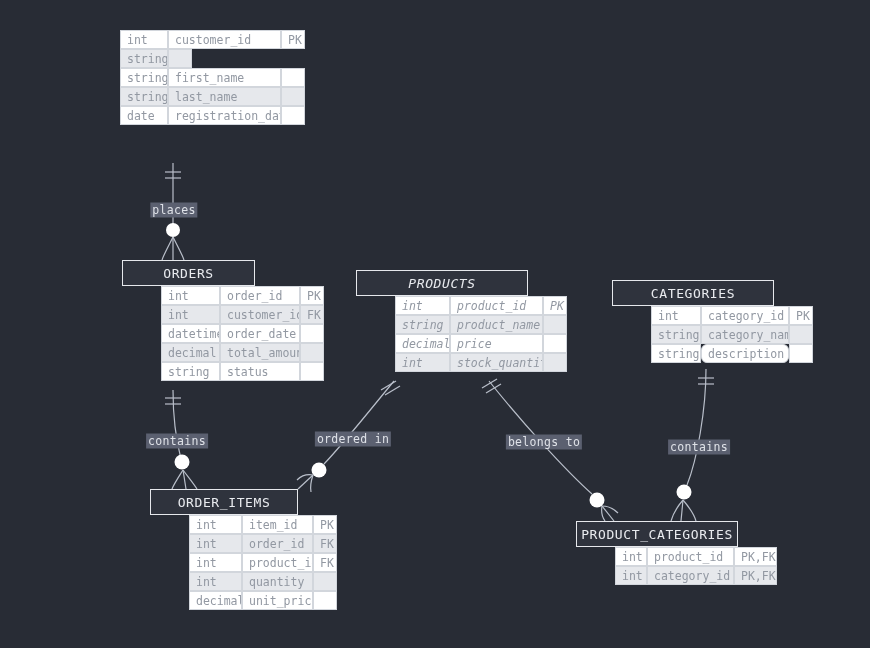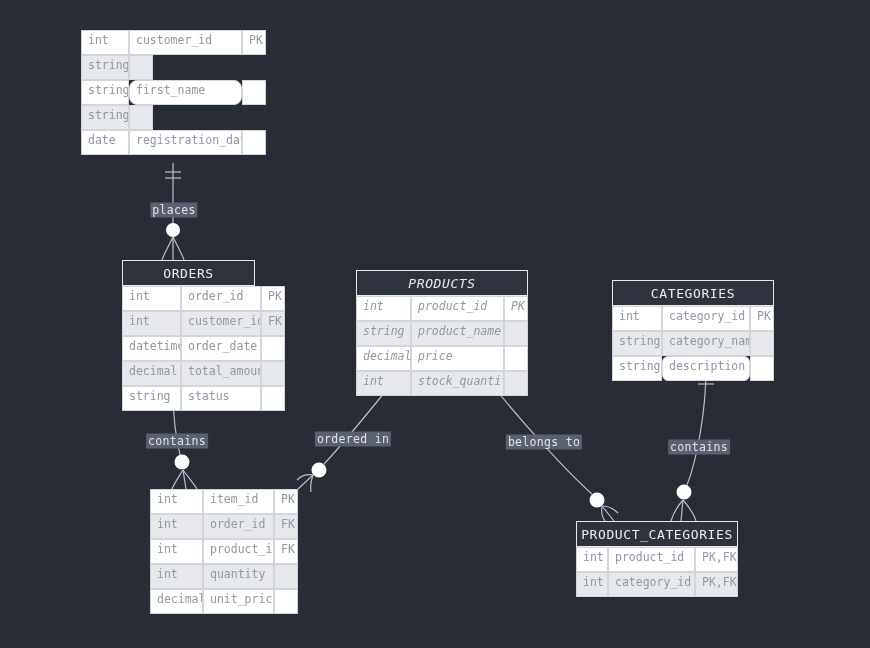--- a/index.html
+++ b/index.html
@@ -49,22 +49,23 @@
     color: #e9ebef;
     font-size: 13px;
     letter-spacing: 0.6px;
     text-align: center;
     line-height: 25px;
     height: 26px;
     white-space: nowrap;
   }
   .row {
     display: flex;
-    height: 25px;
-    box-sizing: border-box;
+    height: 19px;
+    box-sizing: border-box;
+    margin-left: 39px;
   }
   .cell {
     box-sizing: border-box;
     border: 1px solid #d2d6dc;
     color: #9298a2;
     font-size: 11.5px;
     line-height: 19px;
     padding: 0 6px;
     white-space: nowrap;
     overflow: hidden;
@@ -150,25 +151,26 @@
           <div class="cell c-type" style="width: 48px; flex: 0 0 48px;">int</div>
           <div class="cell c-name" style="width: 113px; flex: 0 0 113px;">customer_id</div>
           <div class="cell c-key" style="width: 24px; flex: 0 0 24px;">PK</div>
         </div>
         <div class="row even">
           <div class="cell c-type" style="width: 48px; flex: 0 0 48px;">string</div>
           <div class="cell c-key" style="width: 24px; flex: 0 0 24px;"></div>
         </div>
         <div class="row odd">
           <div class="cell c-type" style="width: 48px; flex: 0 0 48px;">string</div>
-          <div class="cell c-name" style="width: 113px; flex: 0 0 113px; border-radius: 8px;">first_name</div>
+          <div class="cell c-name" style="width: 113px; flex: 0 0 113px;">first_name</div>
           <div class="cell c-key" style="width: 24px; flex: 0 0 24px;"></div>
         </div>
         <div class="row even">
           <div class="cell c-type" style="width: 48px; flex: 0 0 48px;">string</div>
+          <div class="cell c-name" style="width: 113px; flex: 0 0 113px;">last_name</div>
           <div class="cell c-key" style="width: 24px; flex: 0 0 24px;"></div>
         </div>
         <div class="row odd">
           <div class="cell c-type" style="width: 48px; flex: 0 0 48px;">date</div>
           <div class="cell c-name" style="width: 113px; flex: 0 0 113px;">registration_date</div>
           <div class="cell c-key" style="width: 24px; flex: 0 0 24px;"></div>
         </div>
       </div>
       <div class="entity" style="left: 92px; top: 260px; width: 163px; padding-left: 30px;">
         <div class="entity-title">ORDERS</div>
@@ -233,20 +235,21 @@
           <div class="cell c-name" style="width: 88px; flex: 0 0 88px;">category_name</div>
           <div class="cell c-key" style="width: 24px; flex: 0 0 24px;"></div>
         </div>
         <div class="row odd">
           <div class="cell c-type" style="width: 50px; flex: 0 0 50px;">string</div>
           <div class="cell c-name" style="width: 88px; flex: 0 0 88px; border-radius: 6px;">description</div>
           <div class="cell c-key" style="width: 24px; flex: 0 0 24px;"></div>
         </div>
       </div>
       <div class="entity" style="left: 150px; top: 489px; width: 148px;">
+        <div class="entity-title">ORDER_ITEMS</div>
         <div class="row odd">
           <div class="cell c-type" style="width: 53px; flex: 0 0 53px;">int</div>
           <div class="cell c-name" style="width: 71px; flex: 0 0 71px;">item_id</div>
           <div class="cell c-key" style="width: 24px; flex: 0 0 24px;">PK</div>
         </div>
         <div class="row even">
           <div class="cell c-type" style="width: 53px; flex: 0 0 53px;">int</div>
           <div class="cell c-name" style="width: 71px; flex: 0 0 71px;">order_id</div>
           <div class="cell c-key" style="width: 24px; flex: 0 0 24px;">FK</div>
         </div>

